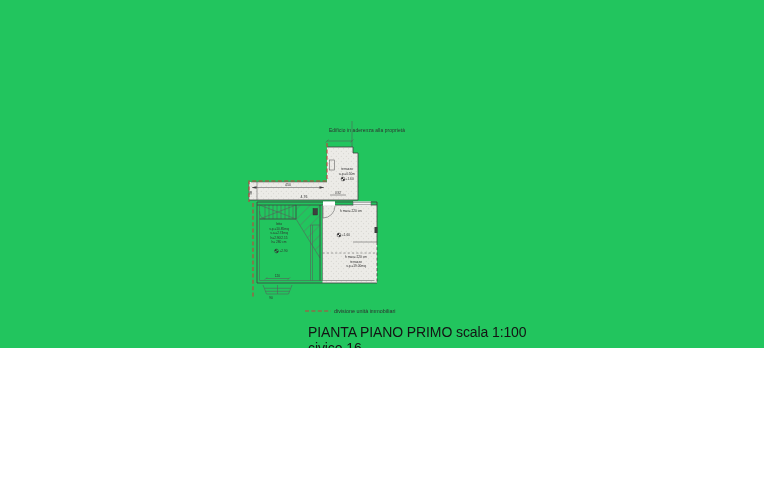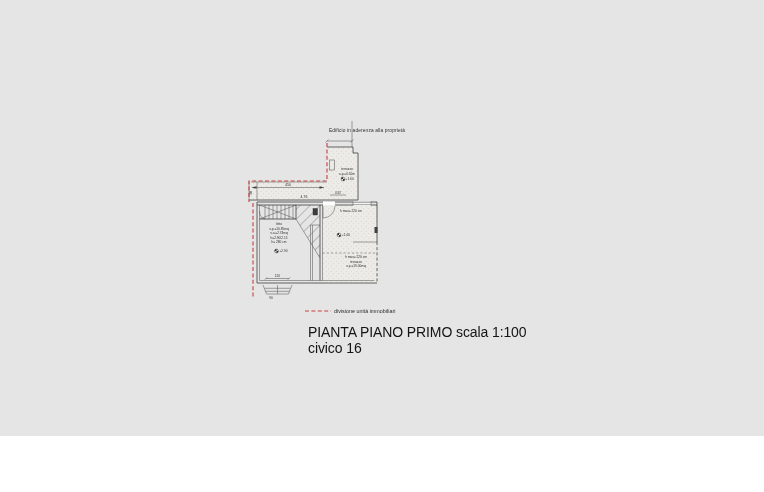--- a/index.html
+++ b/index.html
@@ -1,19 +1,19 @@
 <!DOCTYPE html>
 <html><head>
 <meta charset="utf-8">
 <style>
   html,body{margin:0;padding:0;background:#ffffff;}
   .page{
     position:relative;
-    width:764px;height:436px;
-    background:#e5e5e5;
+    width:764px;height:348px;
+    background:#22c55e;
     font-family:"Liberation Sans", sans-serif;
     overflow:hidden;
     text-align:right;
   }
   svg{position:absolute;left:0;top:0;}
   text{
     fill:#2e2e2e;
     font-family:"Liberation Sans", sans-serif;
   }
   .t-tiny{font-size:3.2px;}

